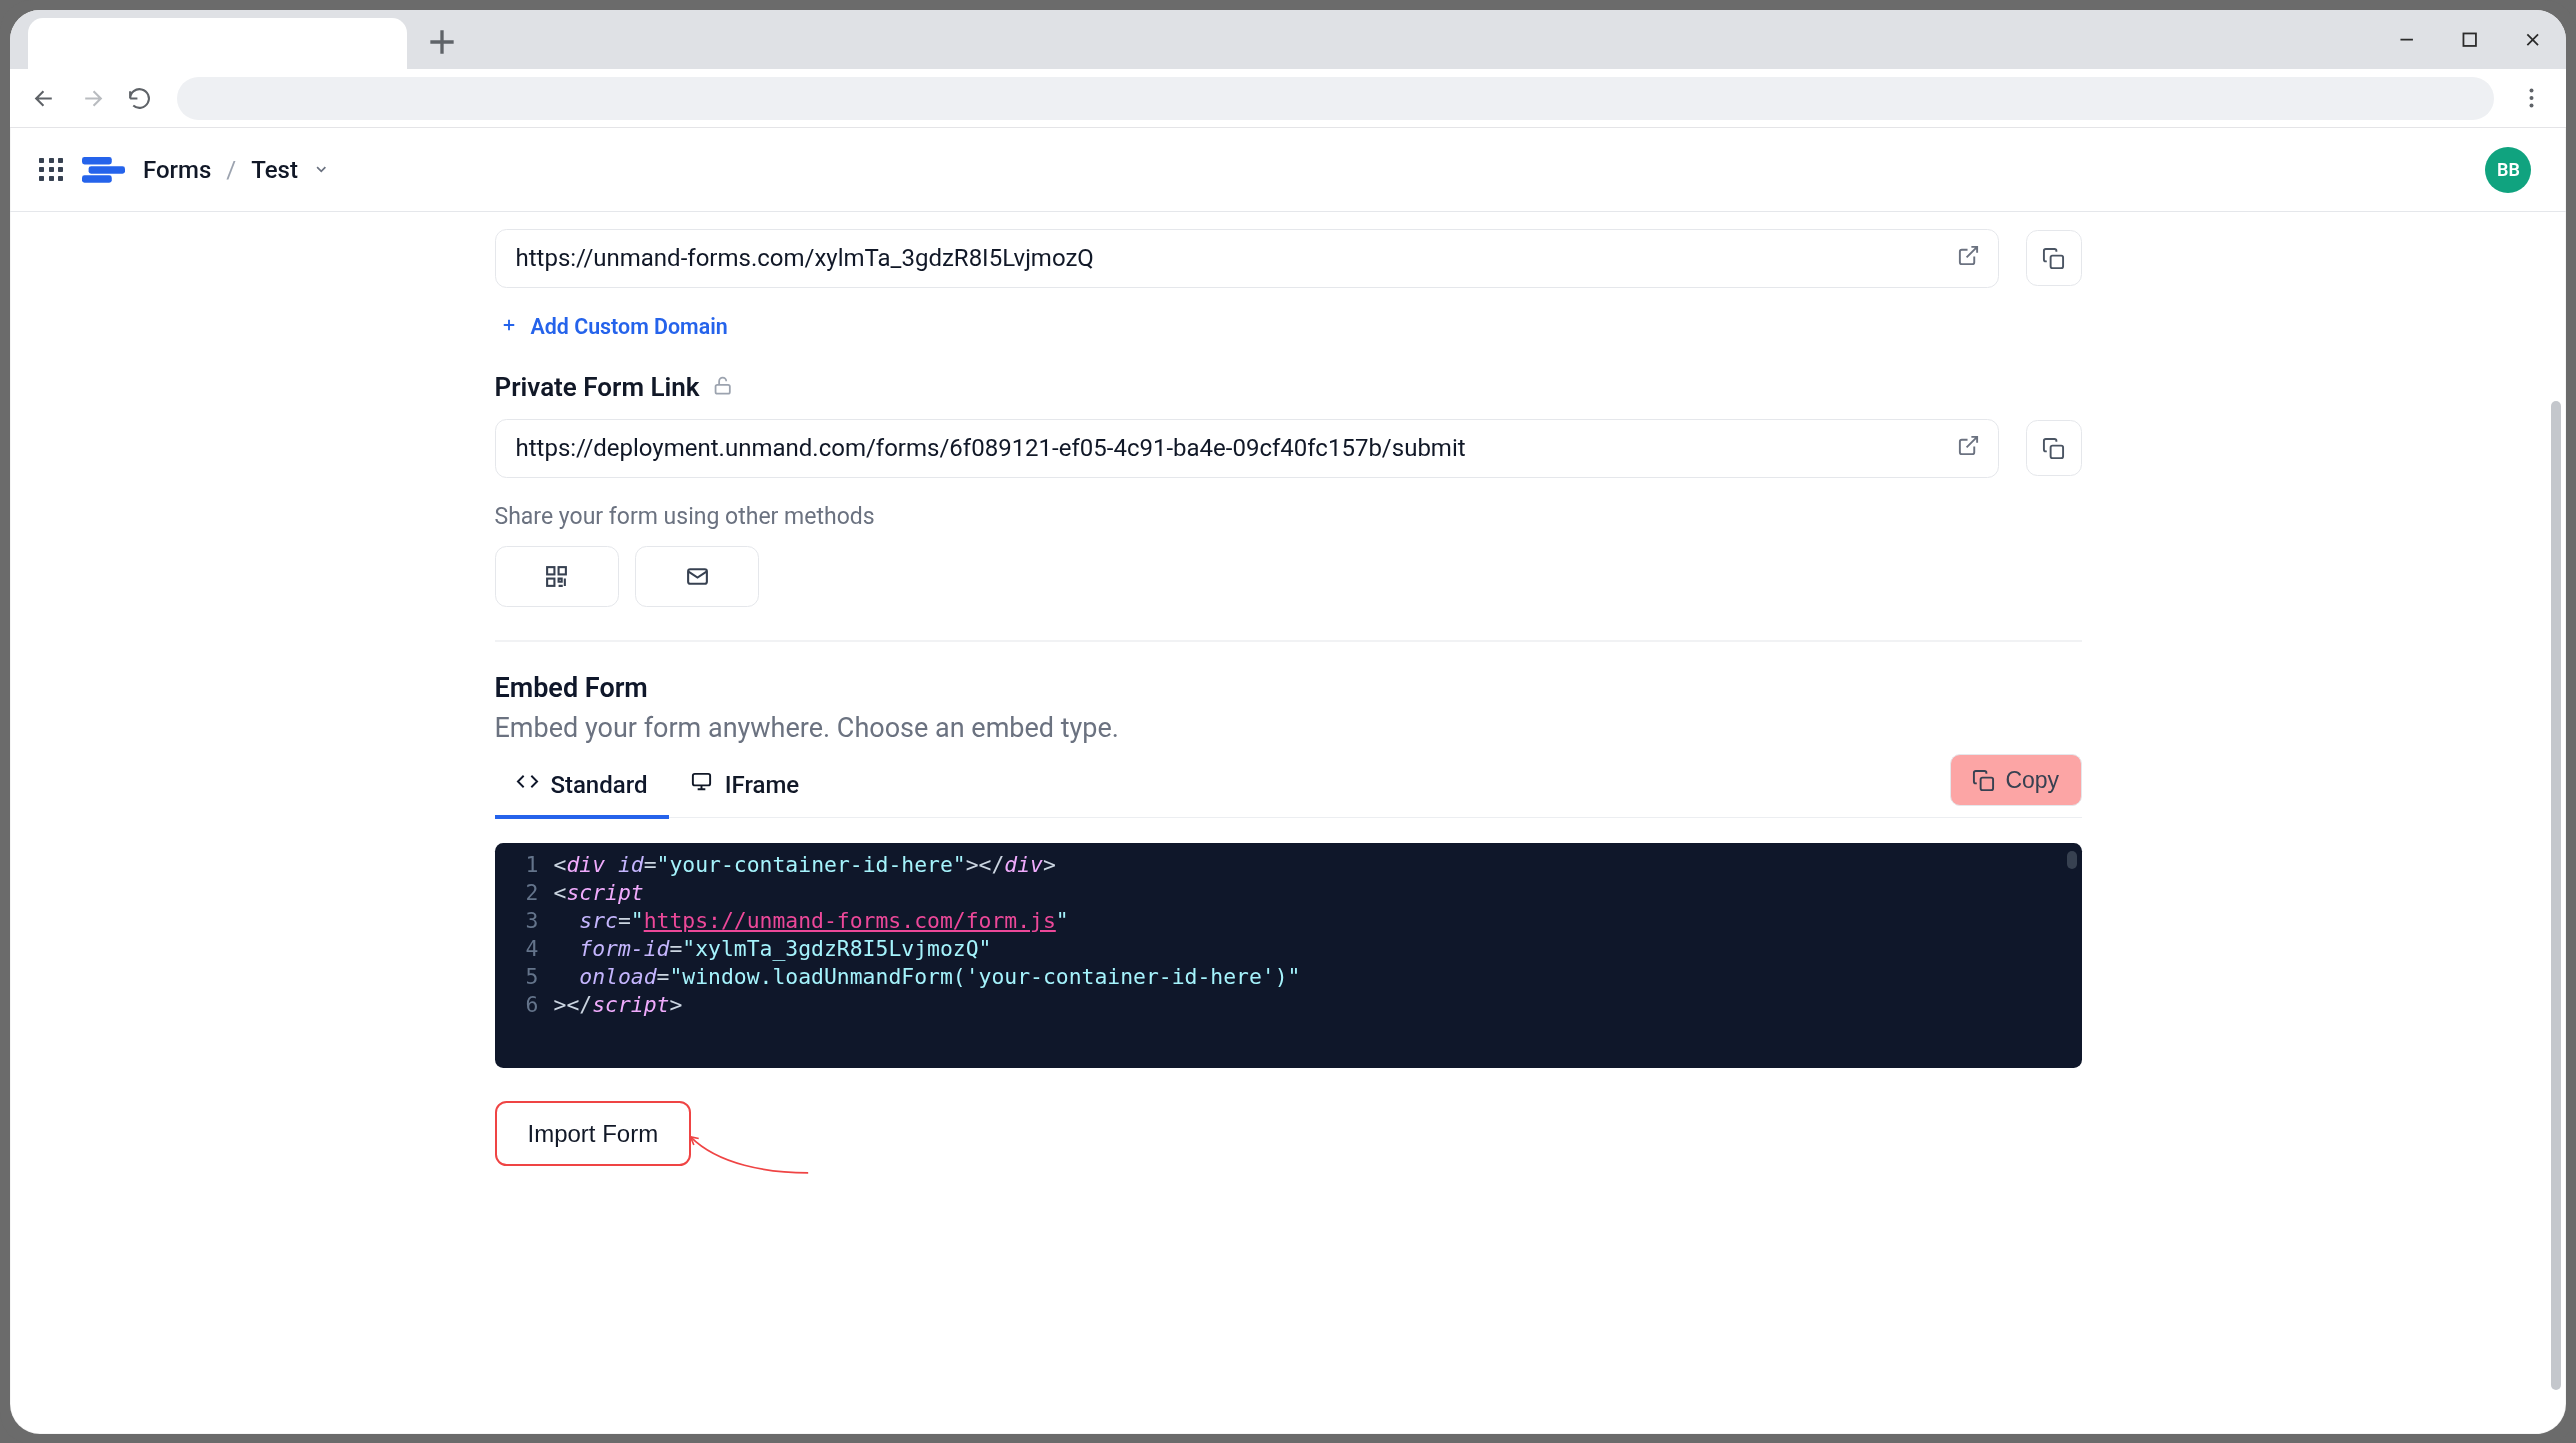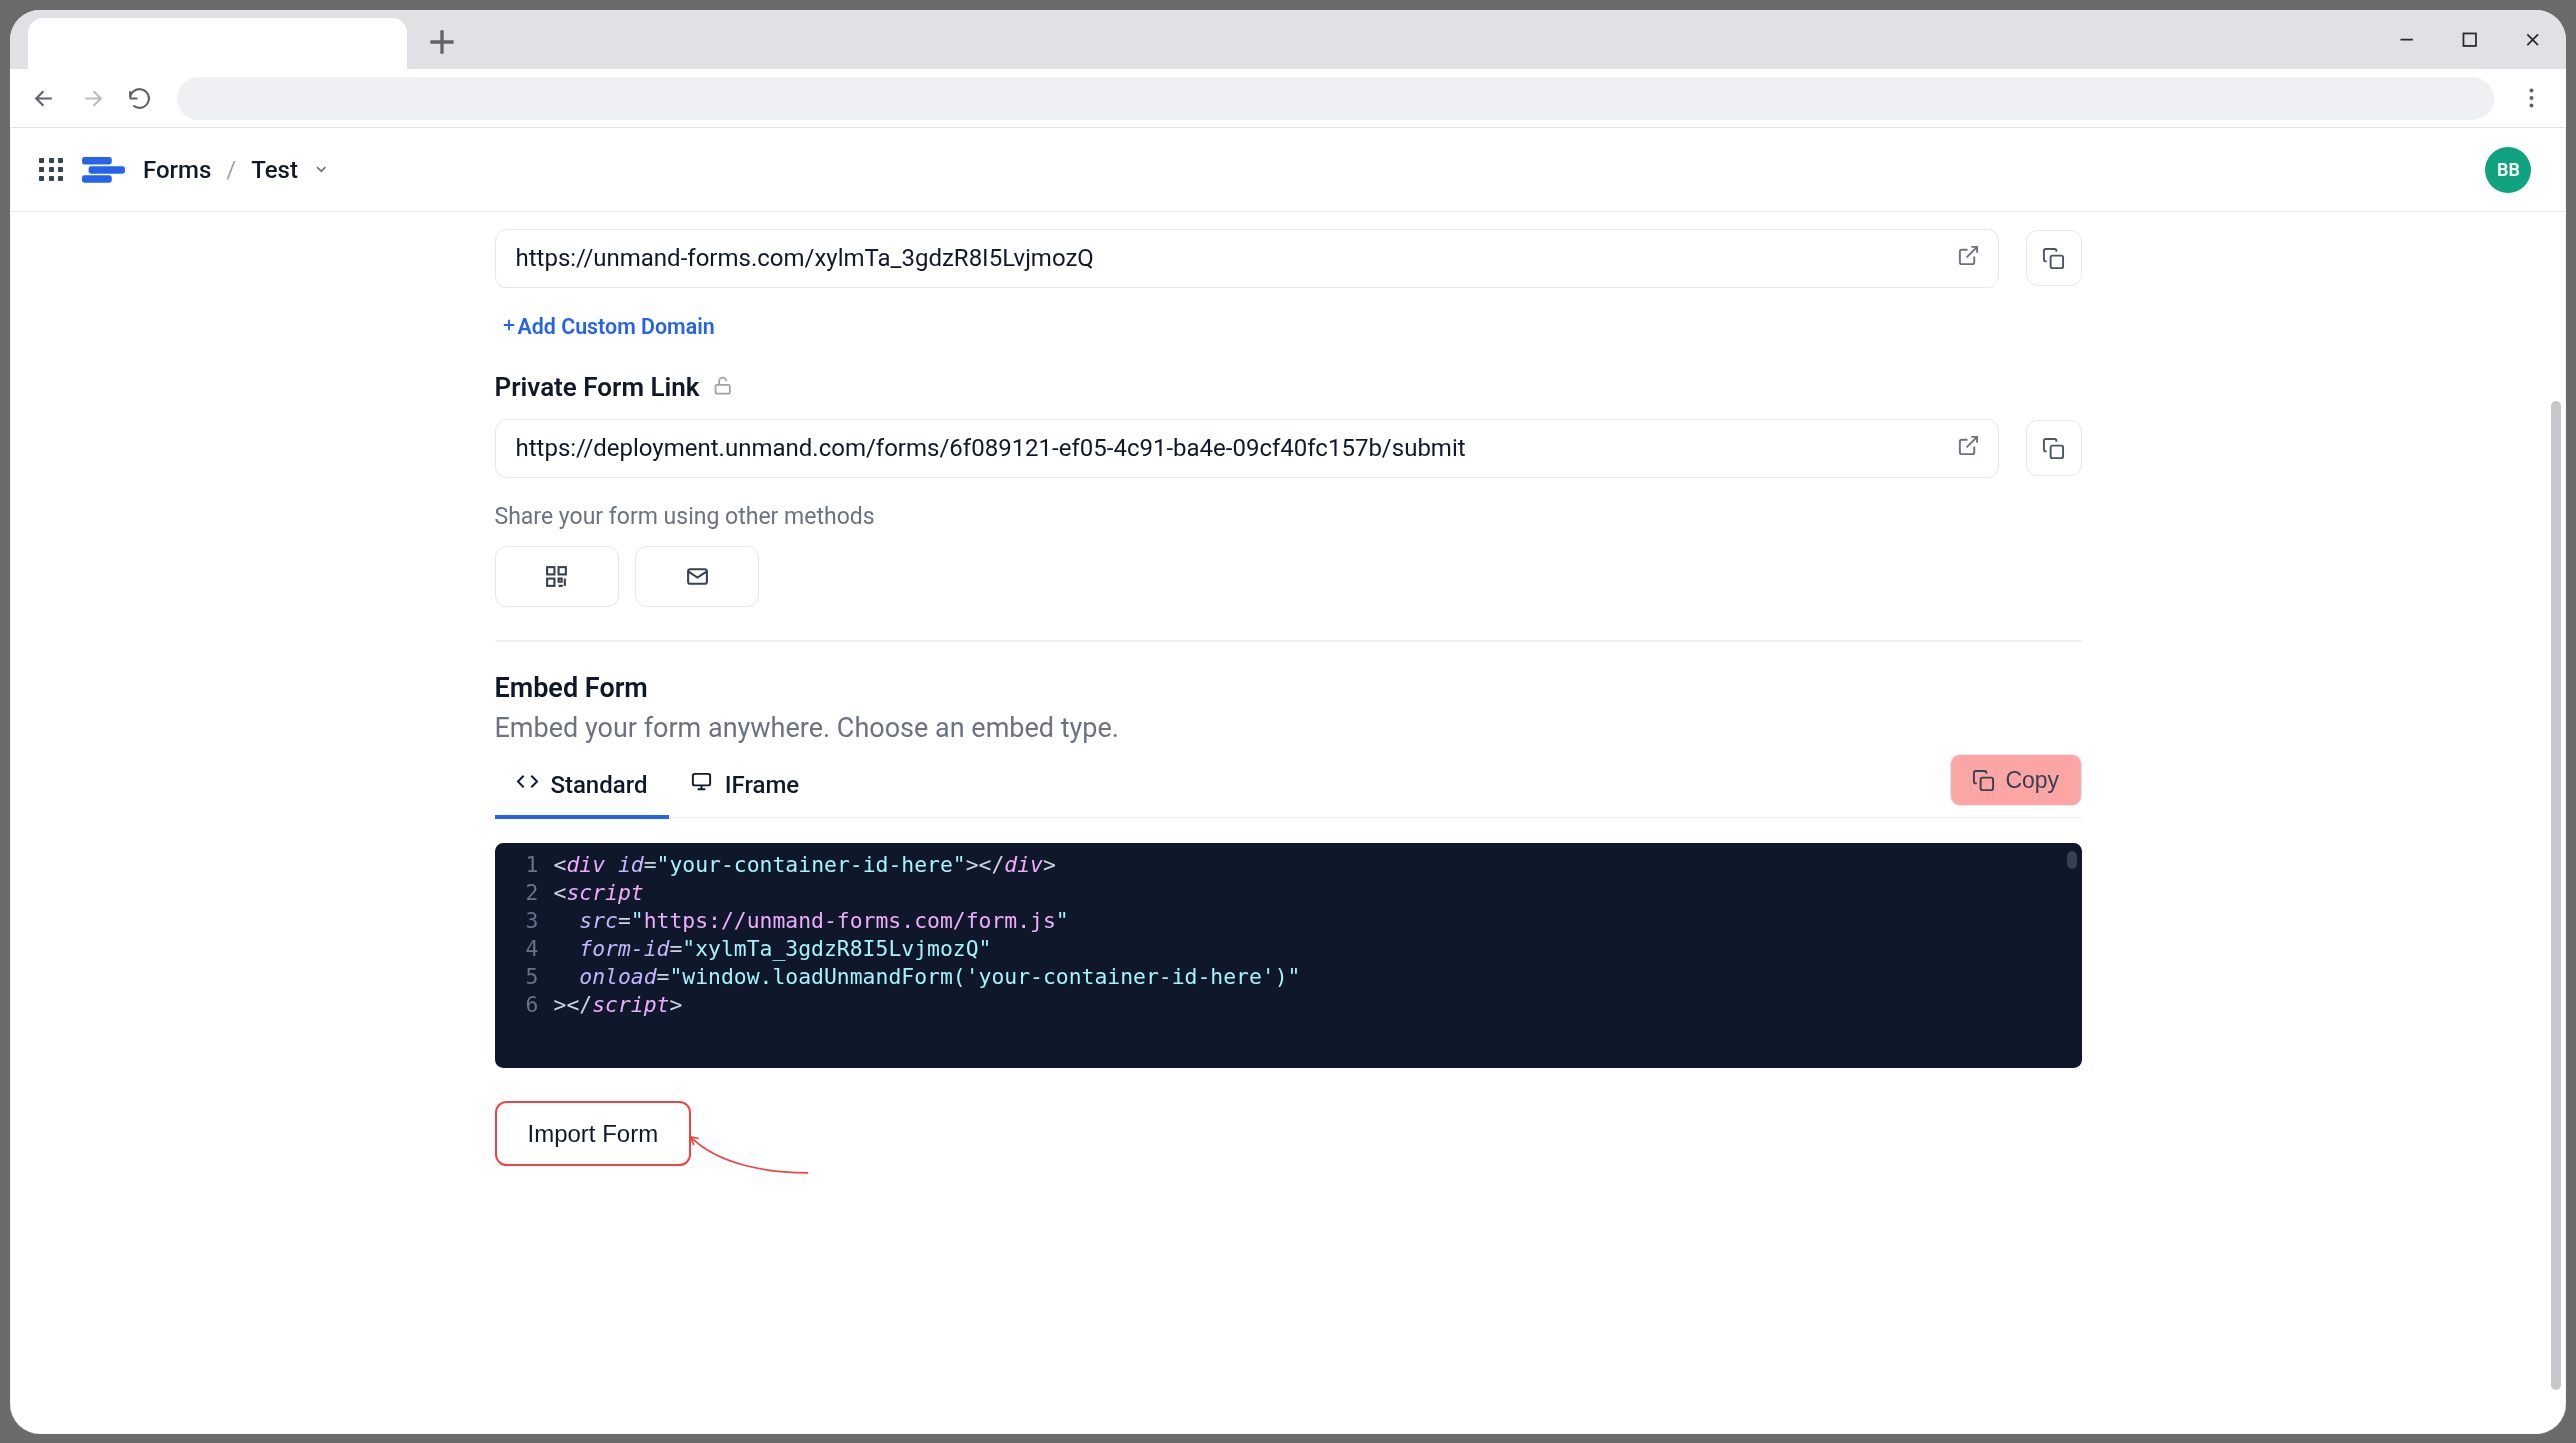--- a/index.html
+++ b/index.html
@@ -216,21 +216,21 @@
     width: 56px; height: 56px;
     border: 1.6px solid #e5e7eb;
     border-radius: 11.5px;
     display:flex; align-items:center; justify-content:center;
     color: #4b5563;
     background: #fff;
   }
   .sq-btn svg, .open-icon svg { width: 23px; height: 23px; }
 
   .add-domain {
-    display: flex; align-items: center; gap: 0;
+    display: flex; align-items: center; gap: 13px;
     color: #2563eb;
     font-size: 21.4px;
     font-weight: 600;
     padding: 20px 5px 33px;
   }
   .add-domain .plus { font-size: 21.4px; }
 
   .section-title {
     font-size: 26px;
     font-weight: 600;
@@ -328,21 +328,21 @@
     padding-right: 15px;
     user-select: none;
   }
   .gutter div { height: 28px; }
   .code-lines { flex: 1; }
   .code-lines .line { height: 28px; white-space: pre; }
   .tok-punc  { color: #cbd5e1; }
   .tok-tag   { color: #f0abfc; font-style: italic; }
   .tok-attr  { color: #c4b5fd; font-style: italic; }
   .tok-str   { color: #a5f3fc; }
-  .tok-url   { color: #f0abfc; }
+  .tok-url   { color: #ec4899; text-decoration: underline; }
   .code-scroll {
     position: absolute;
     right: 5px;
     top: 8.2px;
     width: 10px;
     height: 18px;
     background: #374151;
     border-radius: 5px;
   }
 

